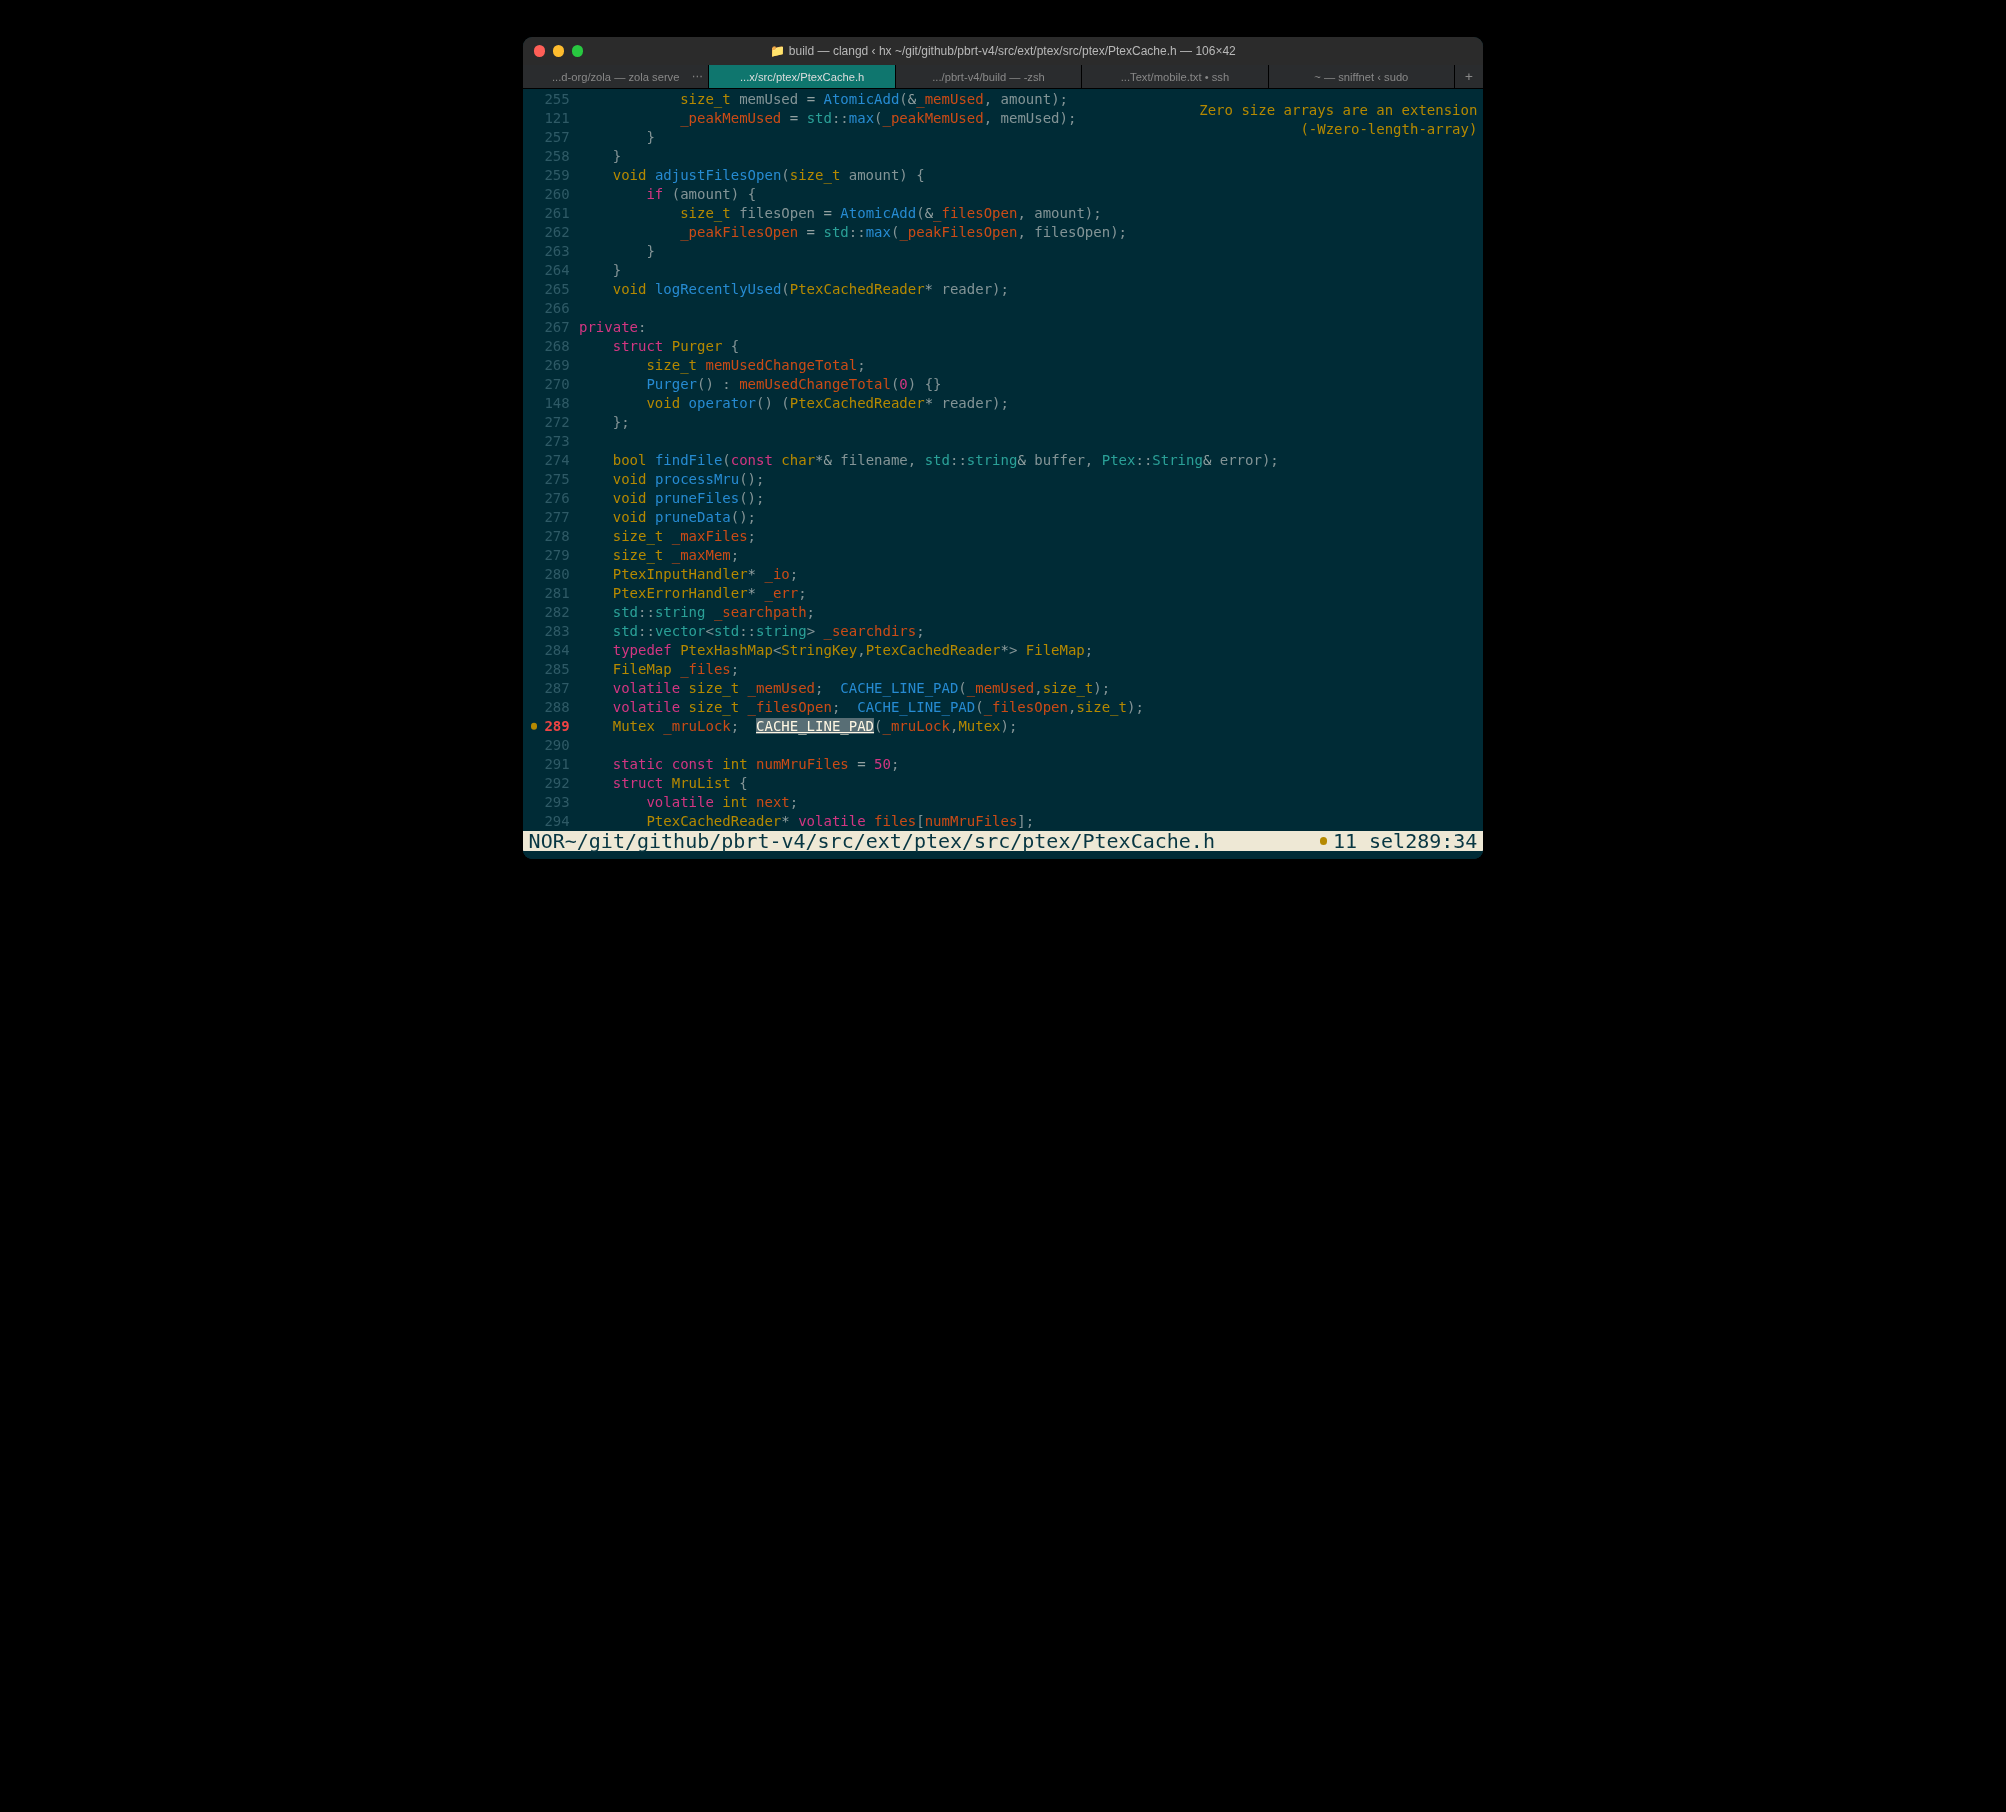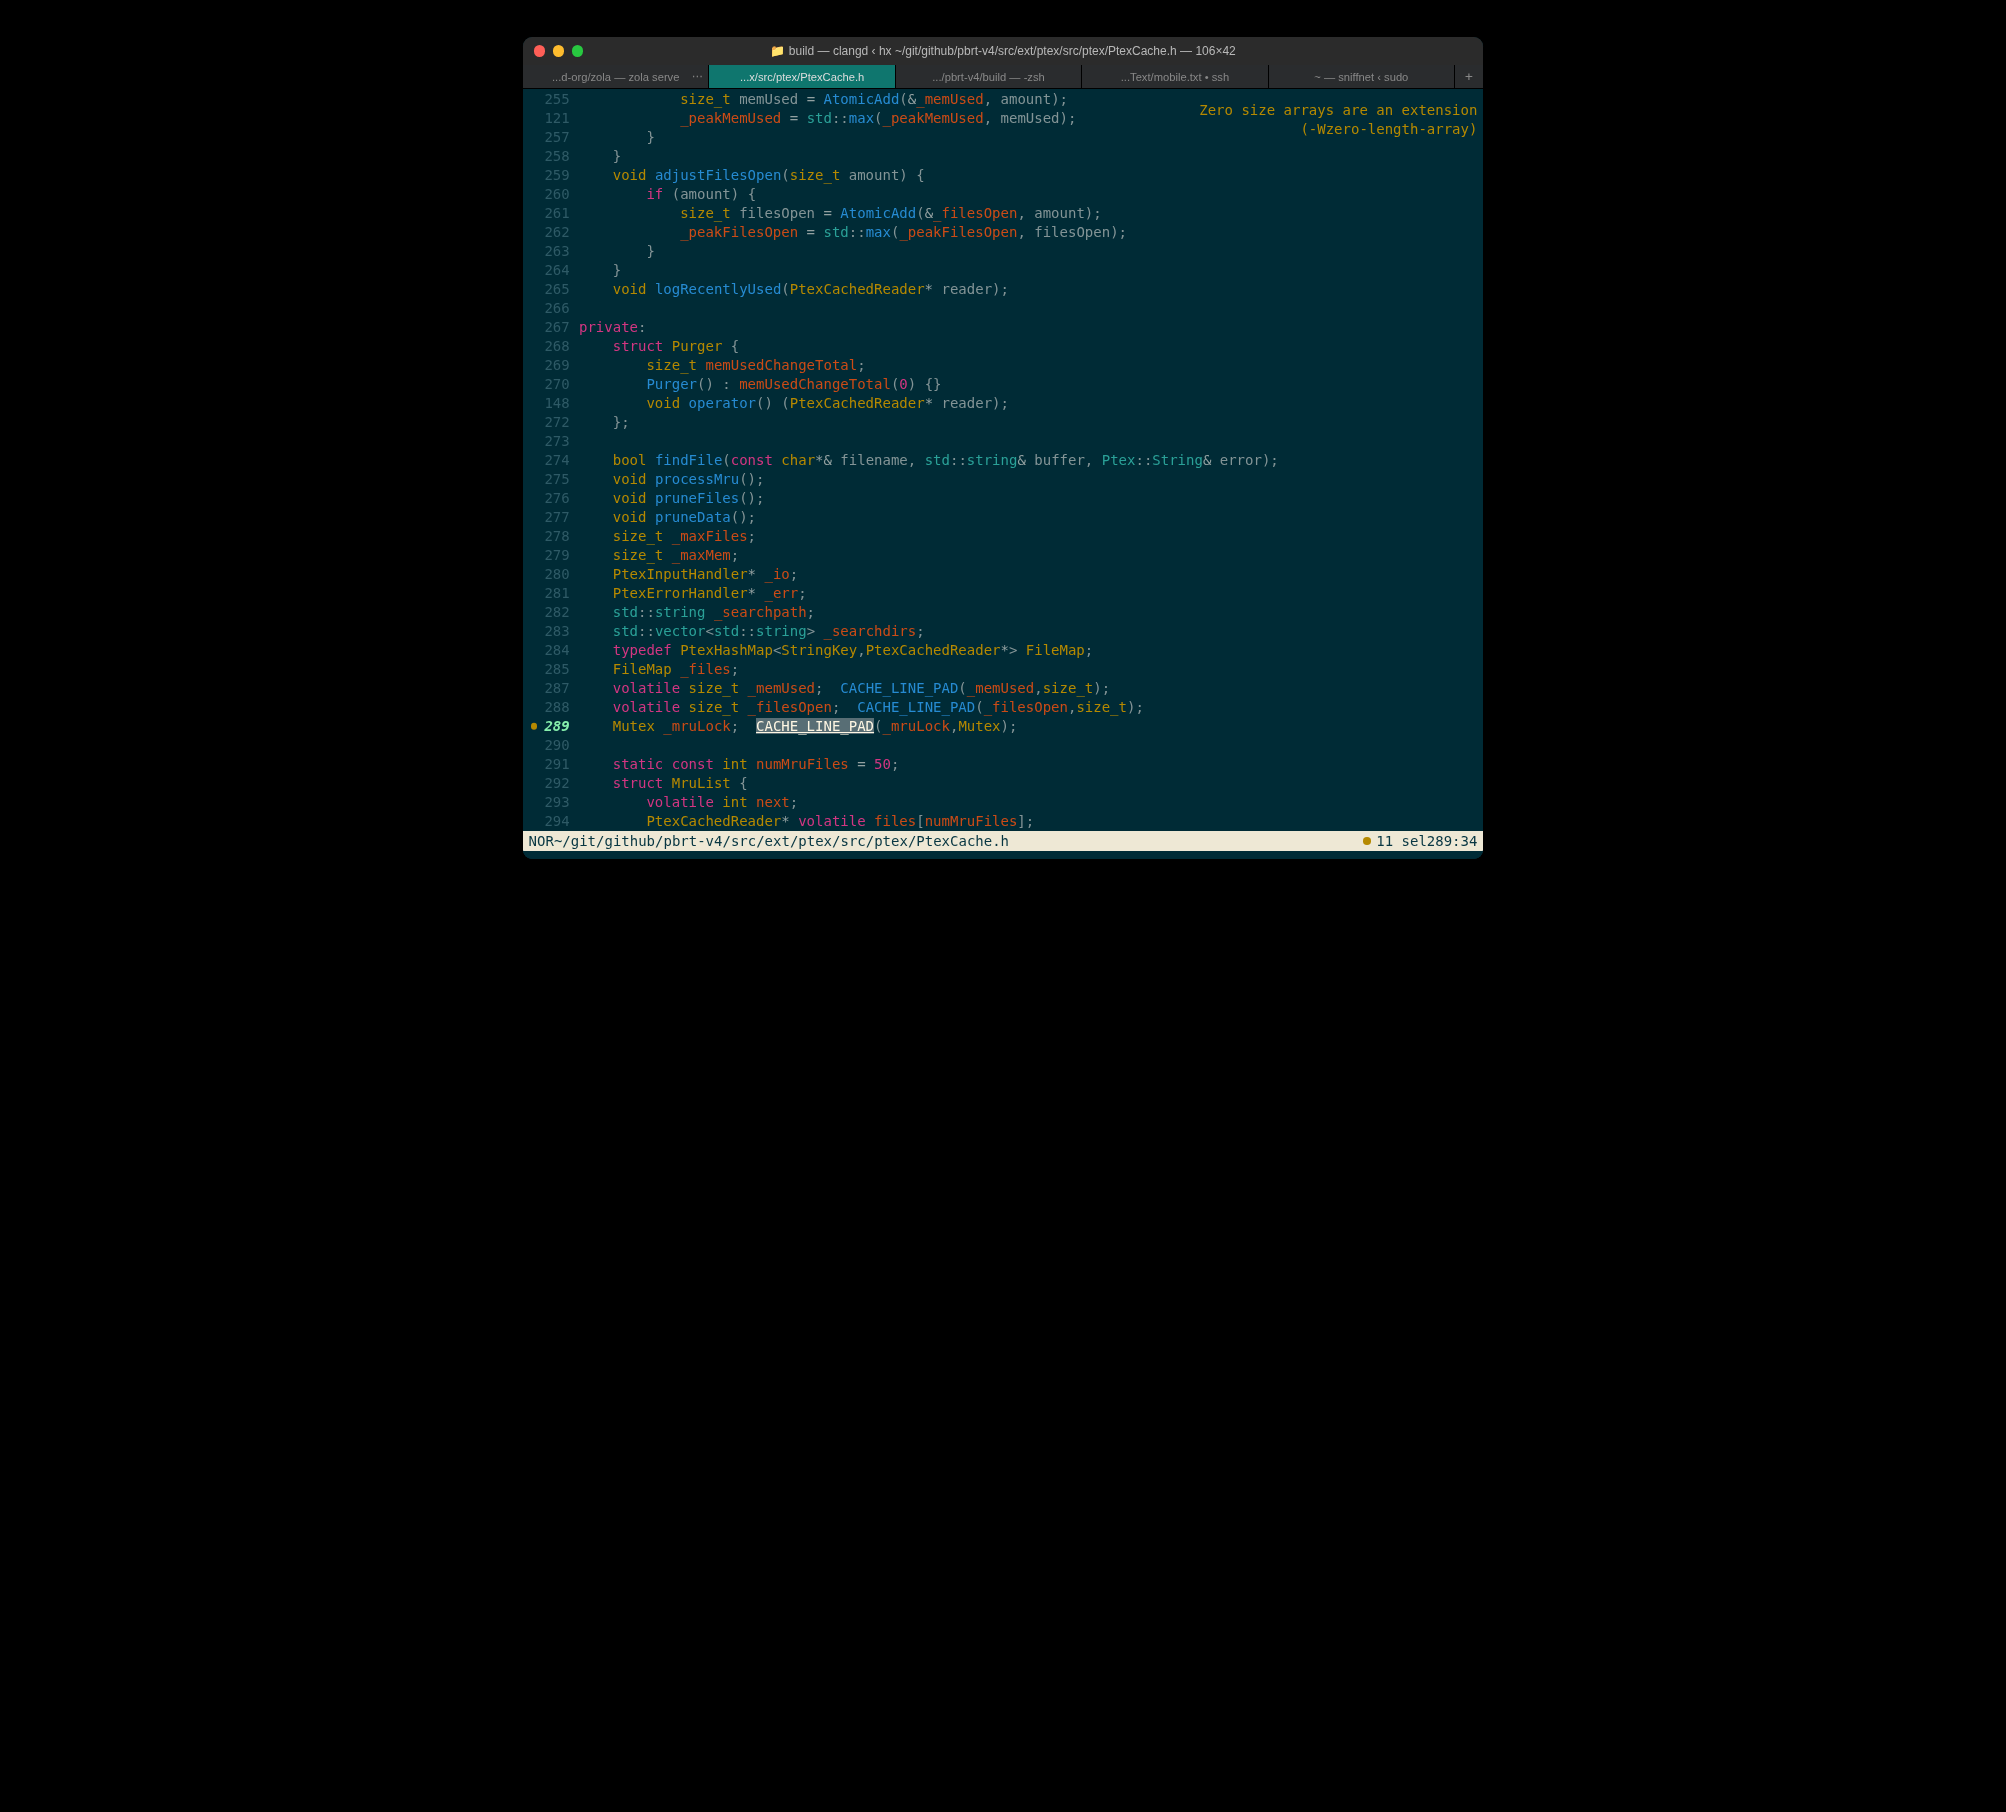--- a/index.html
+++ b/index.html
@@ -84,21 +84,21 @@
   .line { display: flex; white-space: pre; }
   .gutter {
     width: 56px;
     text-align: right;
     padding-right: 9.3px;
     color: #2e5a66;
     flex: none;
     user-select: none;
     position:relative;
   }
-  .gutter.current { color: #86efac; font-weight:bold;font-style:italic; }
+  .gutter.current { color: #ef4444; font-weight:bold; }
   .gutter .dot {
     position:absolute;
     left:7.5px; top:50%;
     transform:translateY(-50%);
     width:6.5px;height:6.5px;border-radius:50%;
     background:#b58900;
   }
   .code { flex:1; }
   
   .kw   { color:#d33682;text-align:right; } 
@@ -118,21 +118,21 @@
     color:#b58900;
     text-align:right;
     white-space:pre;
   }
   .statusbar {
     background: #eee8d5;
     color:#073642;
     height:20.5px;
     display:flex;
     align-items:center;
-    font-size:14px;
+    font-size:20px;
     padding:0 5.6px;
     white-space:pre;
   }
   .statusbar .right { margin-left:auto; display:flex; align-items:center; gap:0;}
   .sb-dot{ width:7.5px;height:7.5px;border-radius:50%;background:#b58900; display:inline-block; margin-right:5.6px;}
   .bottompad { background:#002b36; height:7.5px;}
 </style>
 </head>
 <body>
 

